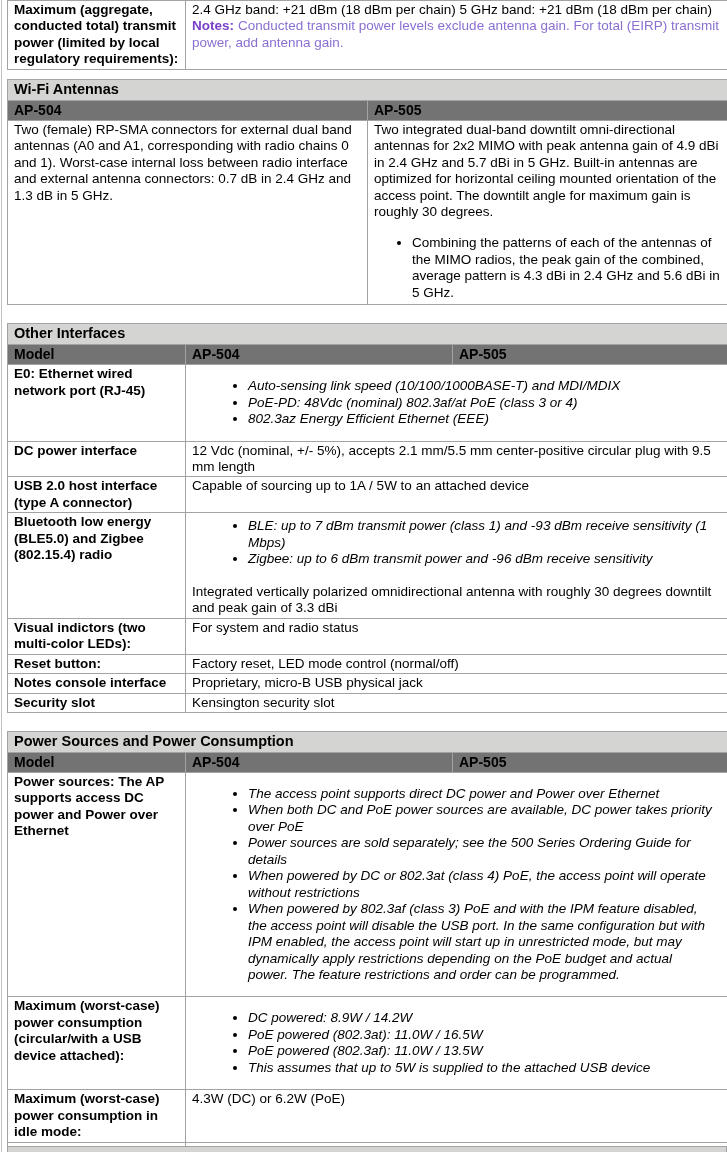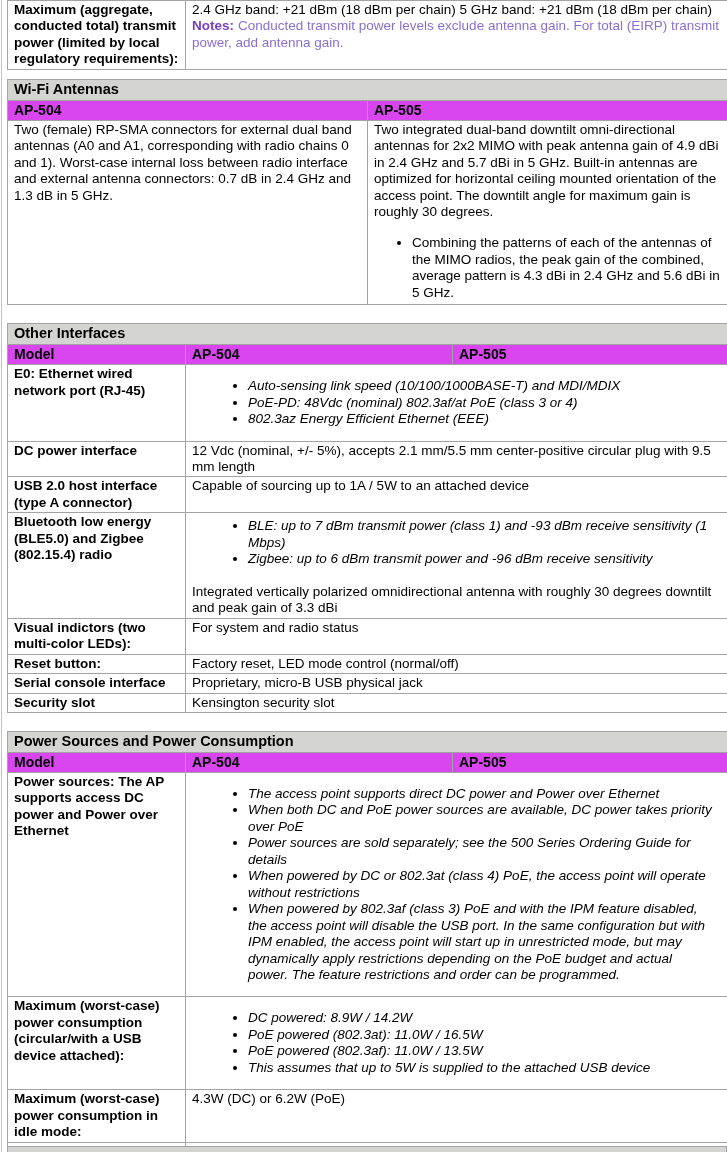--- a/index.html
+++ b/index.html
@@ -17,21 +17,21 @@
   .doc { margin-left: 7px; width: 727px; }
   table.spec { border-collapse: collapse; width: 727px; table-layout: fixed; }
   table.spec td {
     border: 1px solid var(--border, #a3a3a3);
     vertical-align: top; padding: 1px 6px;
   }
   td.sect {
     background: var(--section_bg, #d4d4d2);
     font-weight: bold; font-size: 14.5px; padding: 2px 6px;
   }
-  td.colhead { font-weight: bold; font-size: 14px; background: #d946ef; }
+  td.colhead { font-weight: bold; font-size: 14px; background: #737373; }
   td.lbl { font-weight: bold; margin-left: 24px; }
   .note { color: var(--note_body, #8a6fd0); }
   .note b { color: var(--note_label, #7840c8); margin-right: 4px; }
   ul.blist { margin: 12px; padding-left: 44px; list-style: disc; font-style: italic; }
   ul.blist li { margin: 0; padding: 0; }
   ul.b505 { margin: 15px 0 2px 0; padding-left: 38px; list-style: disc; }
   .after { margin-top: 16px; }
   .gap1 { height: 9px; }
   .gap2 { height: 18px; }
   .partial-bar {
@@ -139,21 +139,21 @@
       </tr>
       <tr>
         <td class="lbl">Visual indictors (two multi-color LEDs):</td>
         <td colspan="2">For system and radio status</td>
       </tr>
       <tr>
         <td class="lbl">Reset button:</td>
         <td colspan="2">Factory reset, LED mode control (normal/off)</td>
       </tr>
       <tr>
-        <td class="lbl">Serial console interface</td>
+        <td class="lbl">Notes console interface</td>
         <td colspan="2">Proprietary, micro-B USB physical jack</td>
       </tr>
       <tr>
         <td class="lbl">Security slot</td>
         <td colspan="2">Kensington security slot</td>
       </tr>
     </tbody>
   </table>
 
   <div class="gap2"></div>

